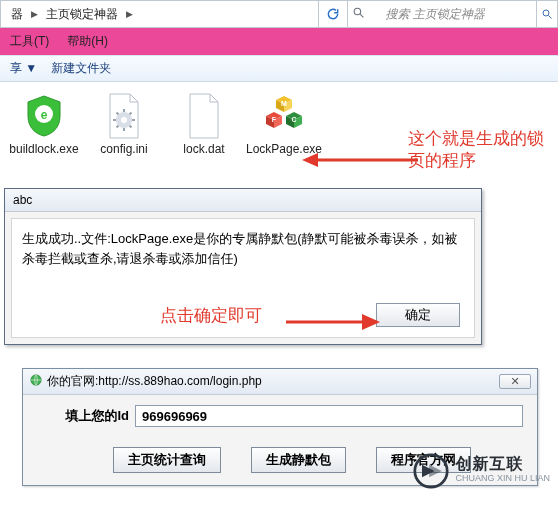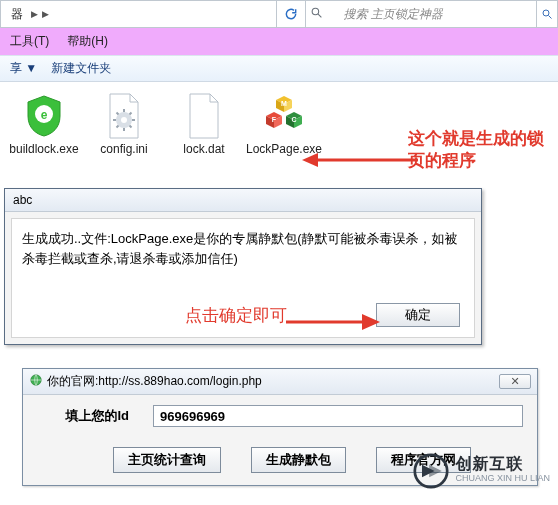--- a/index.html
+++ b/index.html
@@ -8,64 +8,65 @@
     .breadcrumb-bar { display: flex; align-items: center; height: 28px; border: 1px solid #c0c8d0; background: #fff; }
     .breadcrumb { display: flex; align-items: center; flex: 0 0 auto; padding: 0 4px; }
     .bc-seg { padding: 2px 6px; color: #222; }
     .bc-arrow { color: #555; font-size: 9px; padding: 0 2px; }
     .bc-refresh { border-left: 1px solid #c0c8d0; padding: 0 6px; height: 100%; display: flex; align-items: center; justify-content: center; }
     .bc-refresh-btn { width: 16px; height: 16px; display:flex; align-items:center; justify-content:center; color:#1a6fd1; }
     .search-box { flex: 1; border-left: 1px solid #c0c8d0; display: flex; align-items: center; padding: 0 4px; height: 100%; color: #888; font-style: italic; gap: 20px; }
     .search-mag { color: #555; }
     .search-last { border-left:1px solid #c0c8d0; padding:0 4px; height:100%; display:flex; align-items:center; }
 
-    .menu-bar { display: flex; gap: 18px; padding: 5px 10px; color: #222; background:#f0abfc; }
+    .menu-bar { display: flex; gap: 18px; padding: 5px 10px; color: #222; background:#ec4899; }
     
     .toolbar { display: flex; align-items: center; gap: 14px; padding: 4px 10px; background: linear-gradient(#f7fbff,#e8f1fb); border-top: 1px solid #dbe5ef; border-bottom: 1px solid #cfd9e4; }
     .toolbar-item { color: #1a3f7a; display: flex; align-items: center; gap: 3px; }
 
     .files { display: flex; gap: 20px; padding: 10px 14px 6px; background:#fff; }
     .file { display: flex; flex-direction: column; align-items: center; gap: 2px; width: 60px; }
     .file span.lbl { text-align: center; font-size: 12px; line-height: 14px; color:#222; }
     .file-icon { width: 44px; height: 48px; display:flex; align-items:center; justify-content:center; }
 
-    .anno1 { position:absolute; right:14px; top:128px; color:#e13a2d; font-size:17px; font-weight:700; text-align:left; line-height:22px; }
+    .anno1 { position:absolute; right:14px; top:128px; color:#e13a2d; font-size:17px; font-weight:400; text-align:left; line-height:22px; }
     .arrow1 { position: absolute; left: 300px; top: 150px; }
 
     .dialog { position: absolute; left: 4px; top: 188px; width: 478px; border: 1px solid #5a6d84; background: #f4f4f4; box-shadow: 2px 2px 3px rgba(0,0,0,.25); }
     .dlg-title { background: linear-gradient(#f5f8fc,#e3eaf3); padding: 4px 8px; font-size: 12px; border-bottom:1px solid #c2cbd5; }
     .dlg-body { background: #fff; margin: 6px; padding: 10px 10px 46px; border: 1px solid #d5d5d5; font-size: 13px; line-height: 20px; min-height: 120px; position: relative; }
     .dlg-btn { position: absolute; right: 14px; bottom: 10px; width: 84px; height: 24px; border: 1px solid #8a97a6; background: linear-gradient(#fefefe,#e4e8ed); font-size: 13px; cursor:pointer;margin-top:16px; }
-    .anno2 { position:absolute; left:185px; top:304px; color:#e13a2d; font-size:17px; font-weight:500; }
+    .anno2 { position:absolute; left:160px; top:304px; color:#e13a2d; font-size:17px; font-weight:500; }
     .arrow2 { position:absolute; left:284px; top:310px; }
 
     .panel { position: absolute; left: 22px; top: 368px; width: 516px; border: 1px solid #7b8ea3; background: #f4f4f4; box-shadow: 1px 1px 2px rgba(0,0,0,.2); }
     .panel-title { background: linear-gradient(#f5f8fc,#e3eaf3); padding: 4px 6px; display:flex; align-items:center; gap:4px; border-bottom:1px solid #c2cbd5; }
     .panel-close-wrap { margin-left:auto; }
     .panel-close { border:1px solid #99a6b5; background:linear-gradient(#fdfdfd,#e5e9ee); width:32px; height:15px; display:flex; align-items:center; justify-content:center; font-size:11px; color:#555; border-radius:2px; }
     .panel-body { padding: 10px 14px 12px; }
-    .field-row { display:flex; align-items:center; gap:24px; margin-bottom:10px; }
+    .field-row { display:flex; align-items:center; gap:6px; margin-bottom:10px; }
     .field-label { width:92px; text-align:right; font-size:13px; font-weight:bold; }
     .field-input { flex:1; height:22px; border:1px solid #8f9cab; padding:2px 6px; font-size:13px; font-weight:bold; }
     .panel-buttons { display:flex; gap:30px; padding-left:24px; margin-top:20px;justify-content:center; }
     .pbtn { height:26px; padding:0 14px; border:1px solid #7d8b9b; background:linear-gradient(#fefefe,#e4e8ed); font-size:13px; font-weight:bold; cursor:pointer; }
 
     .watermark { position:absolute; right:8px; bottom:16px; display:flex; align-items:center; gap:6px; }
     .wm-logo { width:36px; height:36px; }
     .wm-text { display:flex; flex-direction:column; line-height:14px; }
     .wm-cn { font-size:16px; font-weight:bold; color:#2a2f36; letter-spacing:1px; }
     .wm-en { font-size:9px; color:#8893a0; }
   </style>
 </head>
 <body>
 
 <div class="breadcrumb-bar">
   <div class="breadcrumb">
     <span class="bc-seg">器</span>
     <span class="bc-arrow">▶</span>
+    <span class="bc-seg">主页锁定神器</span>
     <span class="bc-arrow">▶</span>
   </div>
   <div style="flex:1"></div>
   <div class="bc-refresh">
     <div class="bc-refresh-btn">
       <svg viewBox="0 0 24 24" width="14" height="14">
           <path fill="none" stroke="#2a6ec5" stroke-width="2.5" d="M20 12a8 8 0 1 1-3-6.2M20 4v6h-6"></path>
         </svg>
     </div>
   </div>

